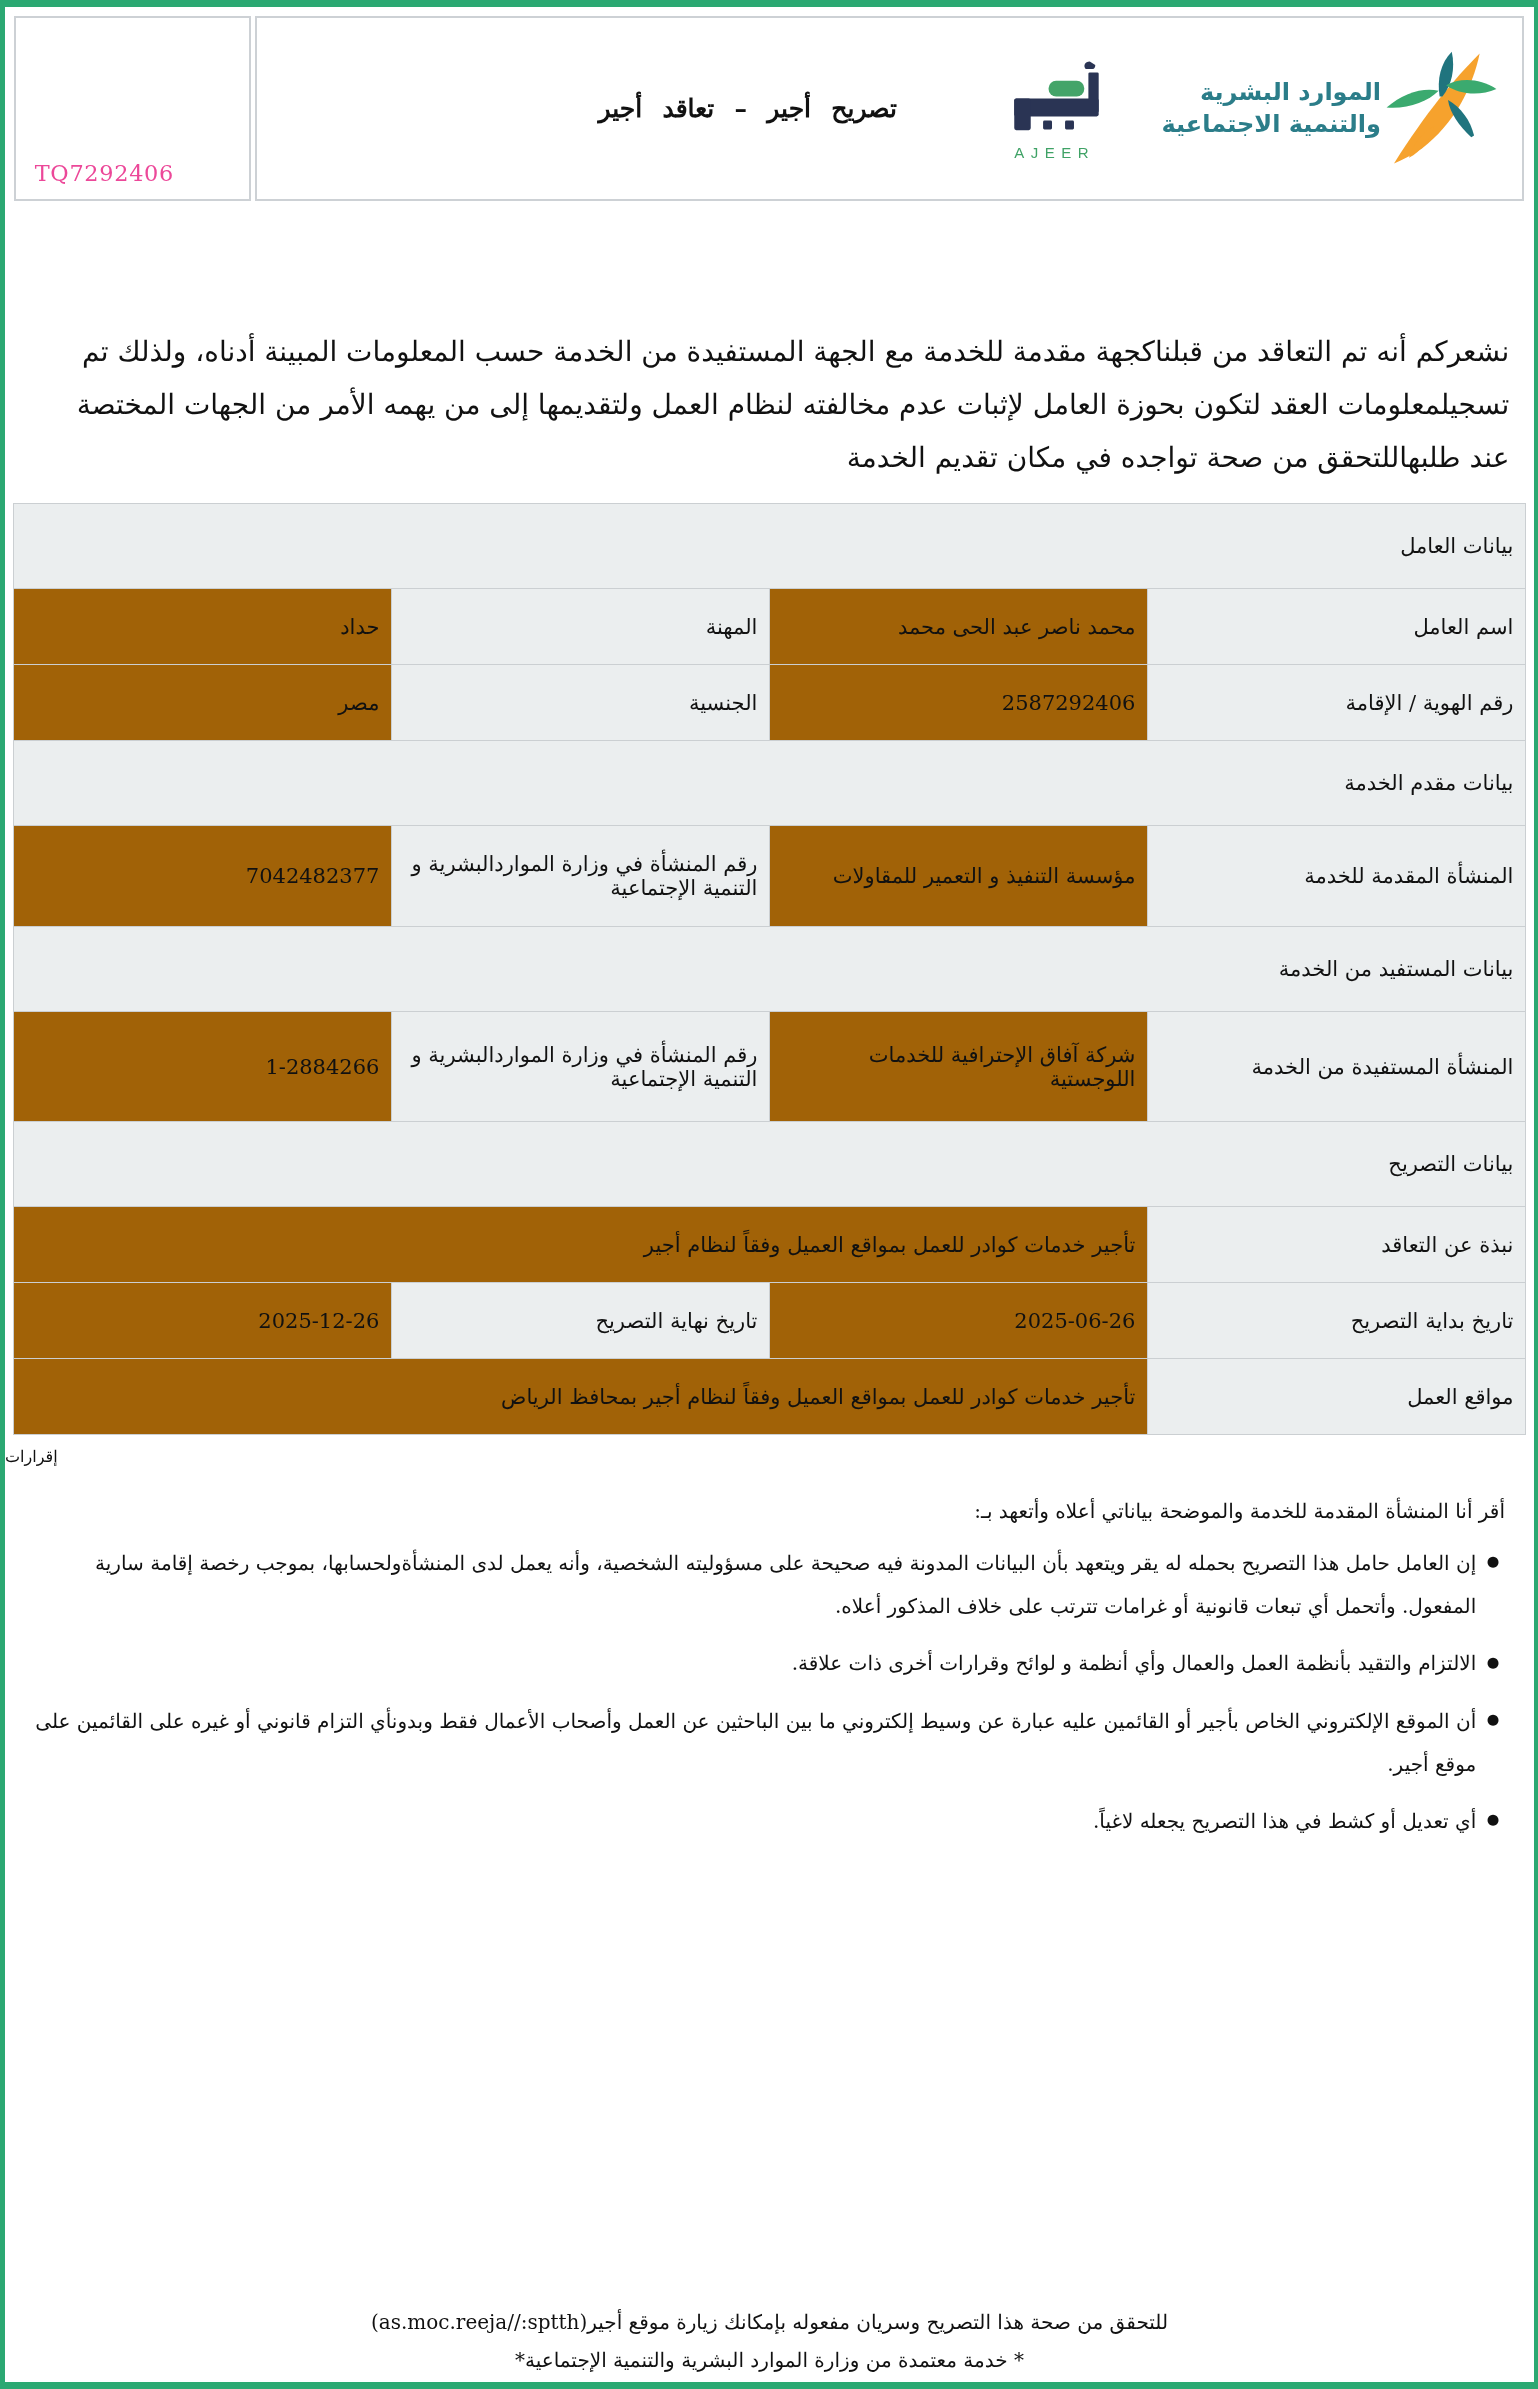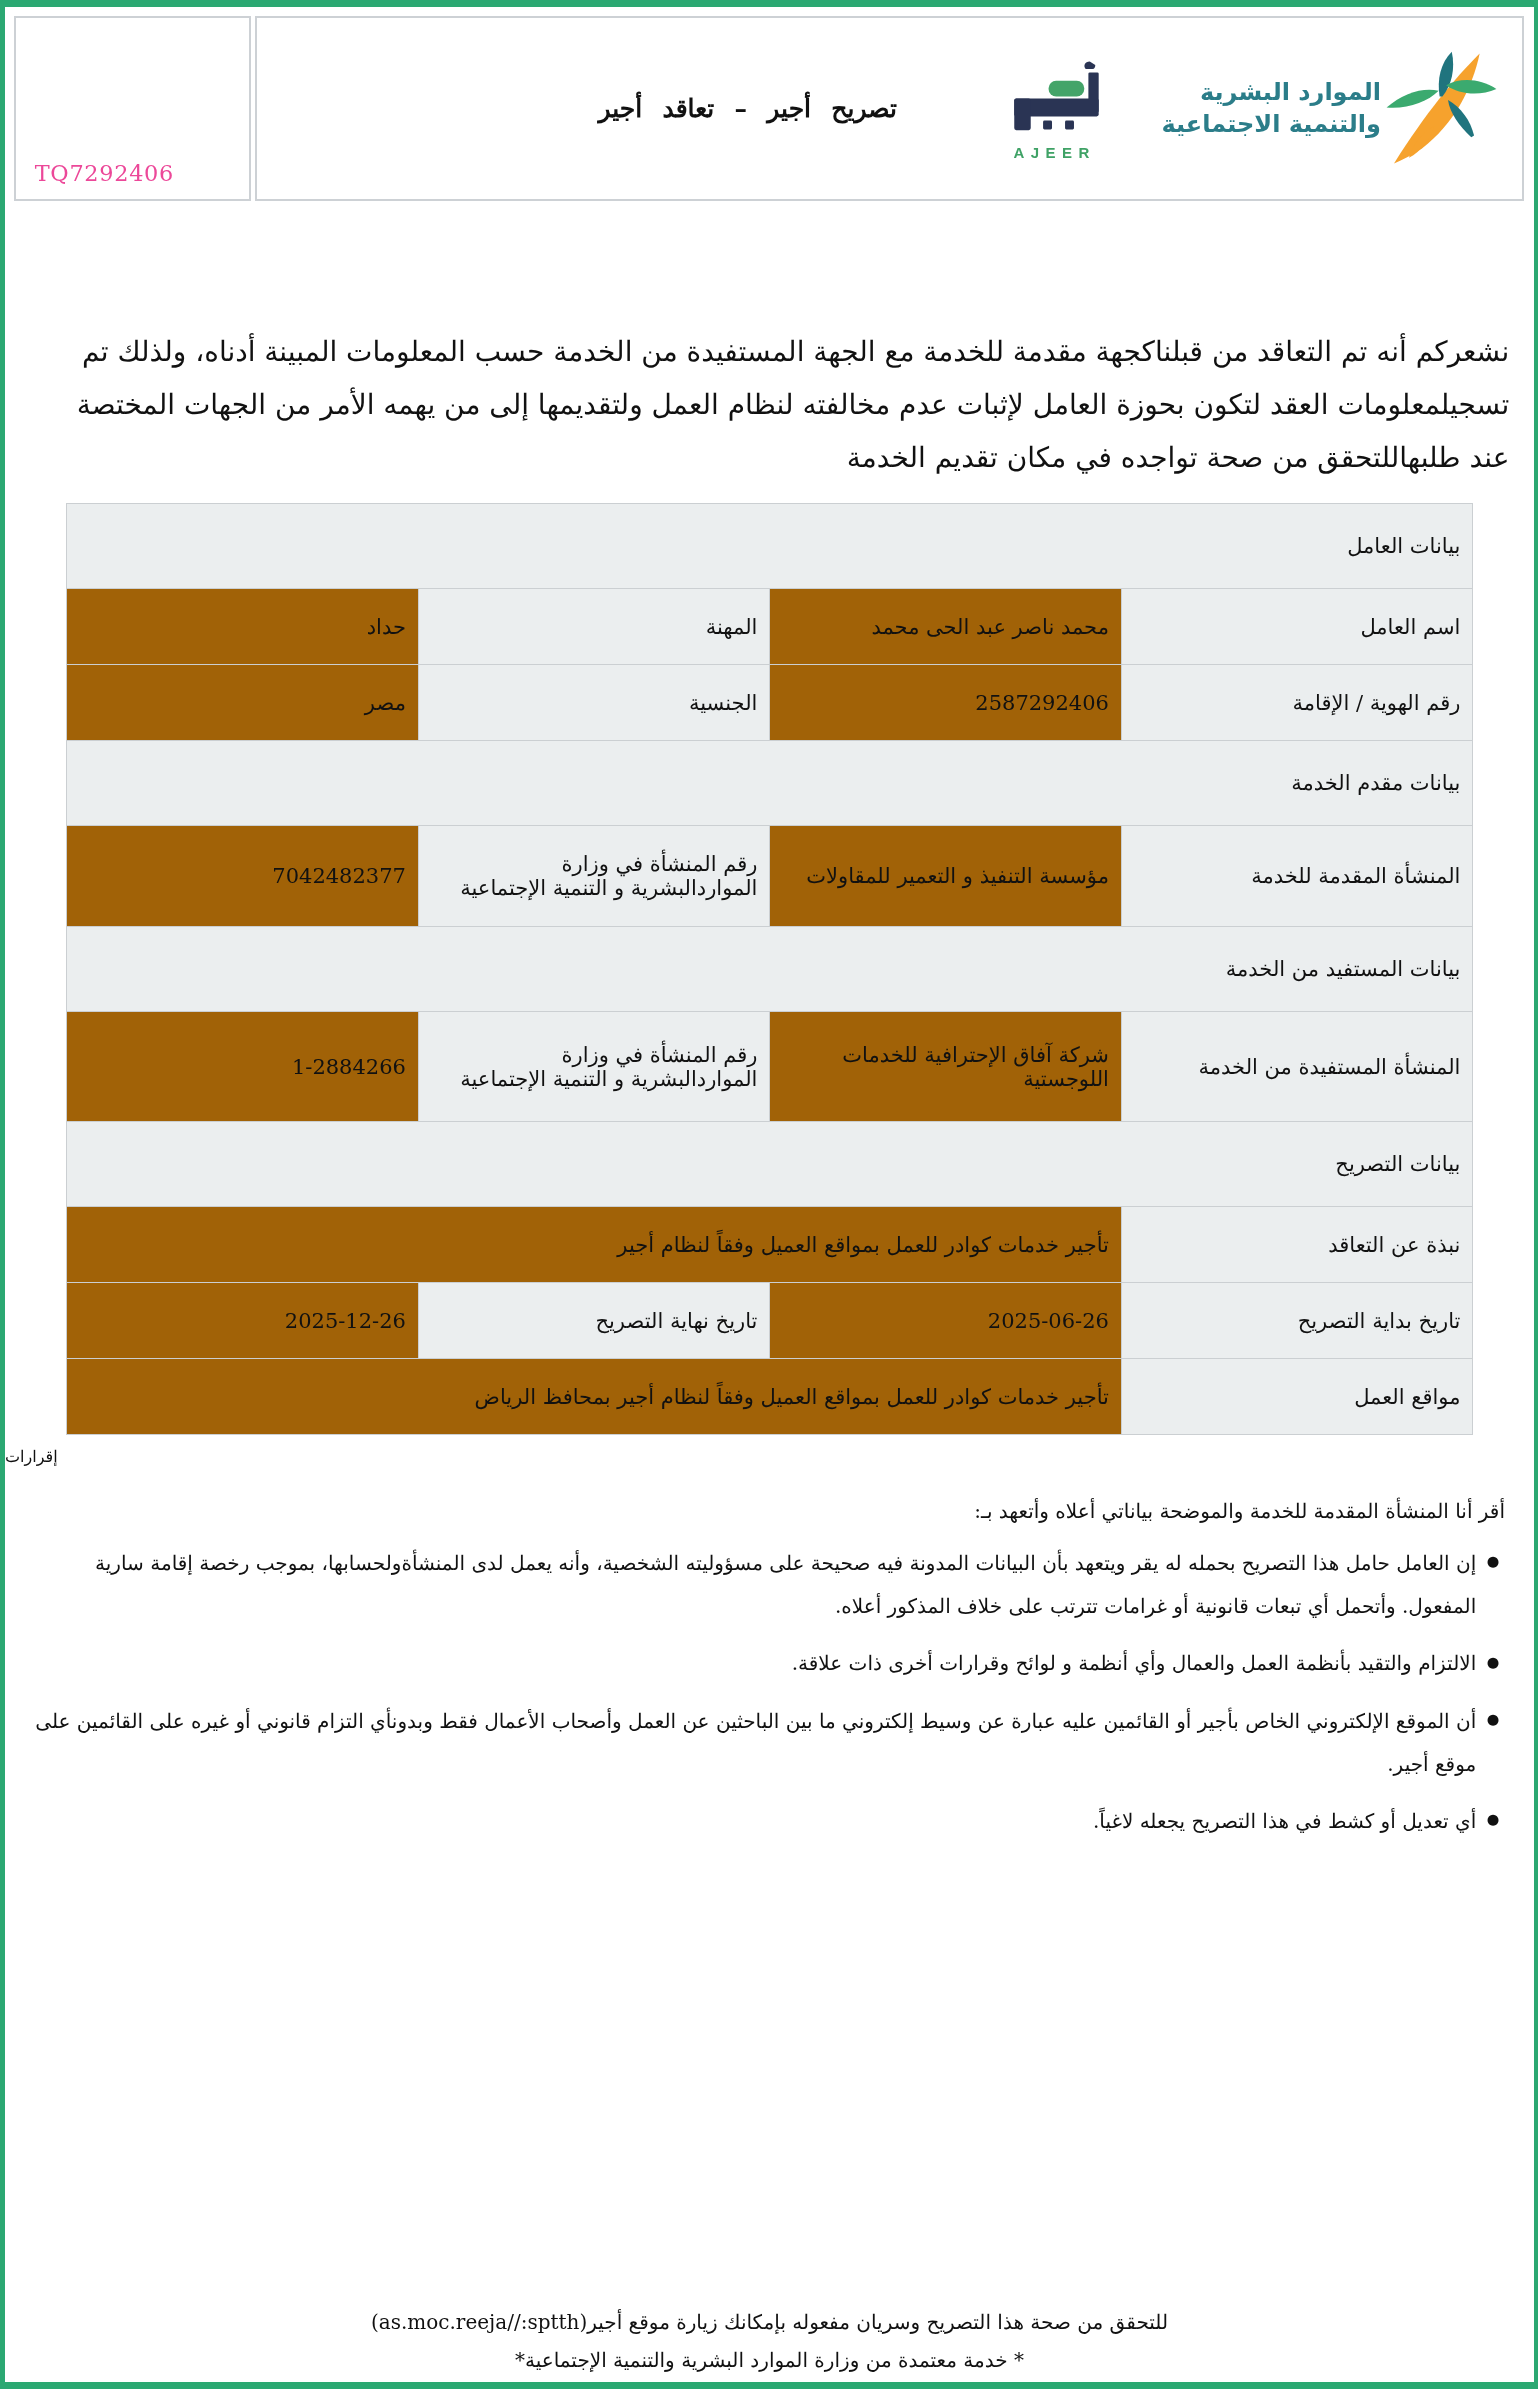--- a/index.html
+++ b/index.html
@@ -29,35 +29,35 @@
   .box-b{ flex:1; display:flex; align-items:center; padding:0 20px; direction:rtl; }
   .ministry{ display:flex; align-items:center; }
   .ministry svg{ width:121px; height:121px; }
   .ministry-text{
     text-align:right; color:#2B7D89; font-size:24px; line-height:1.35;
     margin-left:18px; font-family:"DejaVu Sans","Liberation Sans",sans-serif; font-weight:bold;
   }
   .ajeer{ margin-right:29px; display:flex; flex-direction:column; align-items:center; }
   .ajeer svg{ width:113px; height:81px; }
   .ajeer-latin{
-    margin-top:7px; color:#3FA266; font-size:15px; font-weight:bold;
+    margin-top:7px; color:#3FA266; font-size:15px; font-weight:normal;
     letter-spacing:6.5px; font-family:"Liberation Sans","DejaVu Sans",sans-serif;
     padding-right:6.5px; direction:ltr;
   }
   .title-wrap{ flex:1; text-align:center; padding-left:217px; }
   .doc-title{ font-size:25px; font-weight:bold; word-spacing:11.6px; }
   
   .intro{
     direction:rtl; text-align:right;
     margin:124px 24.6px 0 24.6px;
     font-size:28px; line-height:1.9;
   }
   
   table.permit{
-    direction:rtl; width:1407px; margin:19px auto 0 auto;
+    direction:rtl; width:1513px; margin:19px auto 0 auto;
     border-collapse:collapse; table-layout:fixed;
   }
   table.permit col{ width:25%; }
   table.permit td{
     border:1.4px solid #CBCFD2; vertical-align:middle;
     font-size:21px; padding:5.8px 11.6px; text-align:right;
   }
   td.sec{
     background:#EBEEEF; text-align:center; height:85px;
     border-top:2.2px solid #C3C7CA; border-bottom:2.2px solid #C3C7CA;

